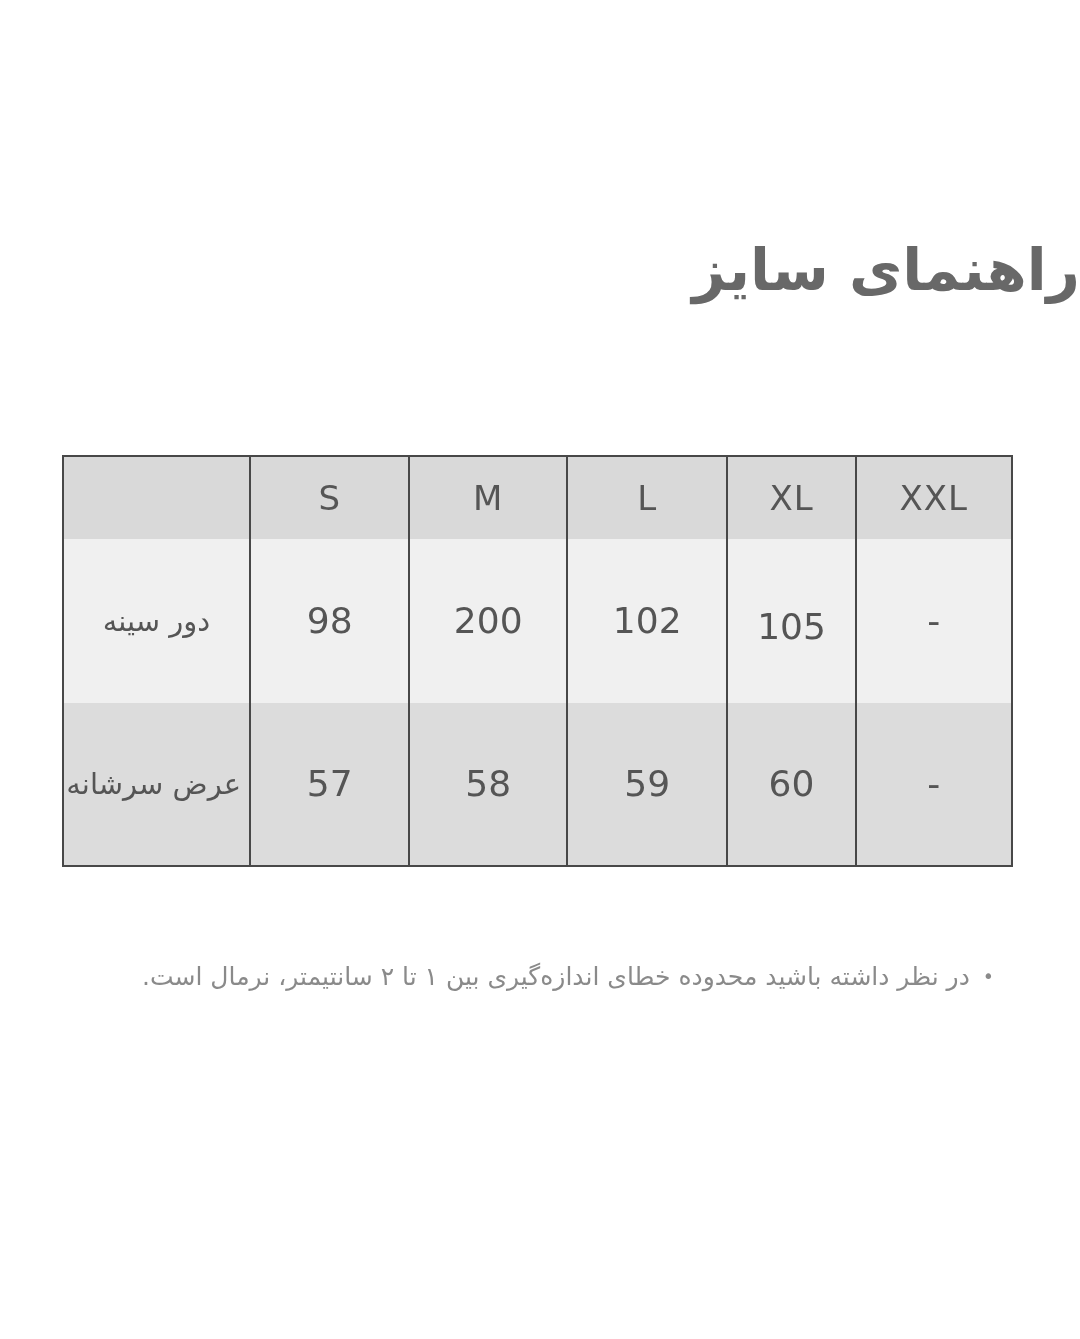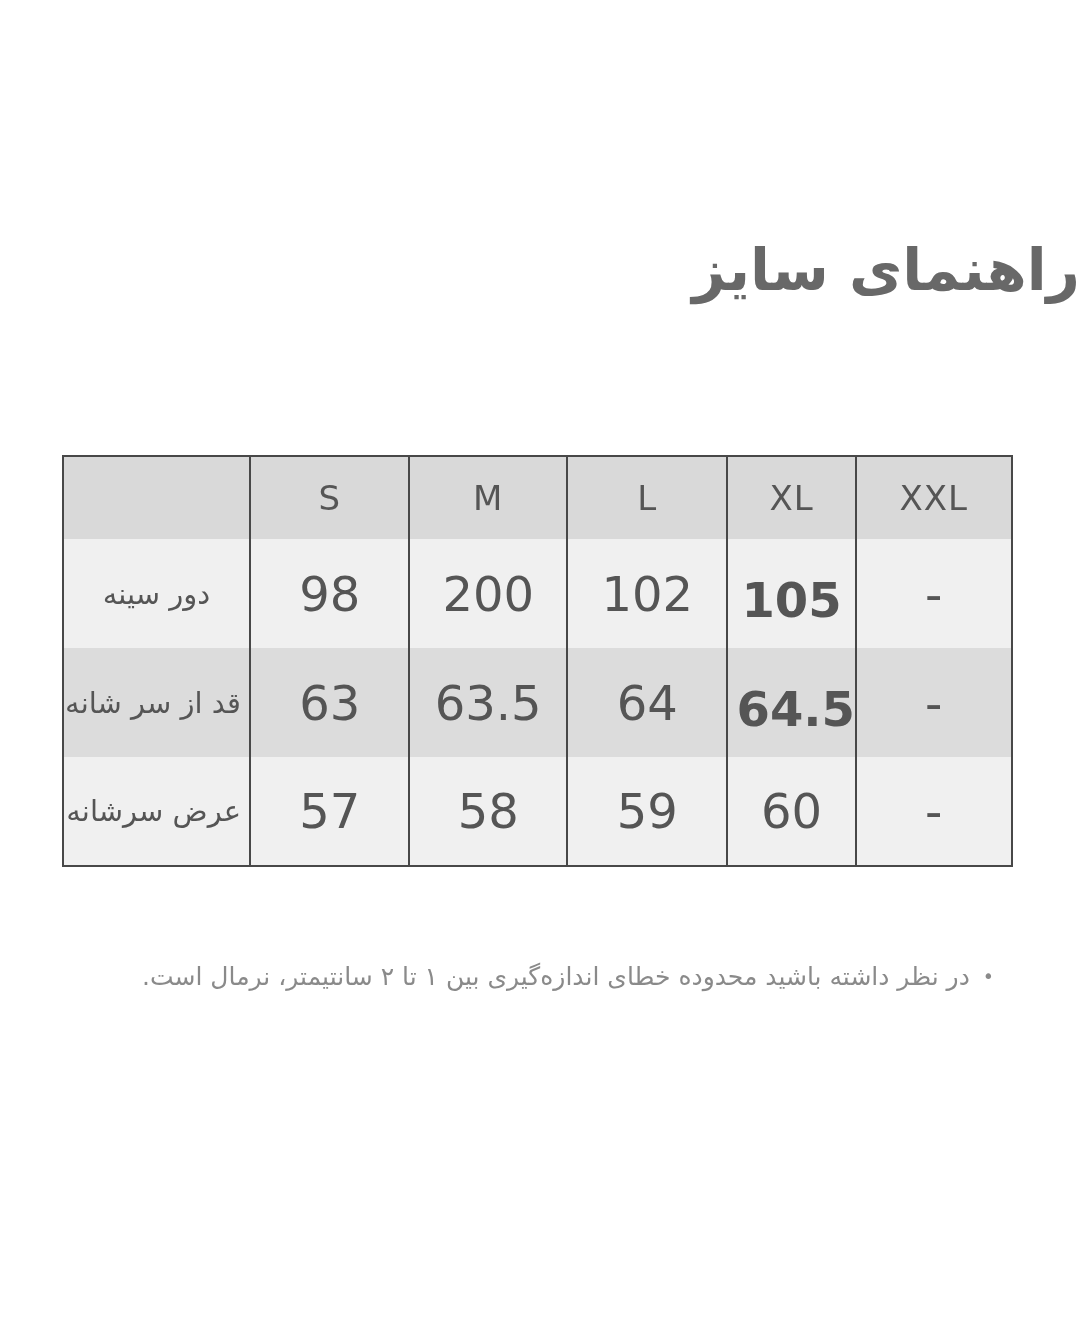--- a/index.html
+++ b/index.html
@@ -46,23 +46,23 @@
     padding: 0 8px;
     font-weight: 400;
   }
   .size-table thead th { font-size: 34px; letter-spacing: 1px; }
   .size-table tbody th {
     font-size: 29px;
     direction: rtl;
     white-space: nowrap;
     margin-top: 34px;
   }
-  .size-table td { font-size: 48px; }
+  .size-table td { font-size: 36px; }
   .size-table td .val { display: inline-block; }
-  .size-table td .val.nudge { transform: translateY(6px); font-weight: bold; }
+  .size-table td .val.nudge { transform: translateY(6px); }
 
   .footnotes {
     position: absolute;
     top: 955px; right: 86px;
     text-align: center;
     direction: rtl;
     color: var(--footnote-text, #8a8a8a);
   }
   .footnote {
     font-size: 25px;
@@ -97,28 +97,20 @@
   <tbody>
     <tr>
       <th>دور سینه</th>
       <td><span class="val">98</span></td>
       <td><span class="val">200</span></td>
       <td><span class="val">102</span></td>
       <td><span class="val nudge">105</span></td>
       <td><span class="val">-</span></td>
     </tr>
     <tr>
-      <th>قد از سر شانه</th>
-      <td><span class="val">63</span></td>
-      <td><span class="val">63.5</span></td>
-      <td><span class="val">64</span></td>
-      <td><span class="val nudge">64.5</span></td>
-      <td><span class="val">-</span></td>
-    </tr>
-    <tr>
       <th>عرض سرشانه</th>
       <td><span class="val">57</span></td>
       <td><span class="val">58</span></td>
       <td><span class="val">59</span></td>
       <td><span class="val">60</span></td>
       <td><span class="val">-</span></td>
     </tr>
   </tbody>
 </table>
 

